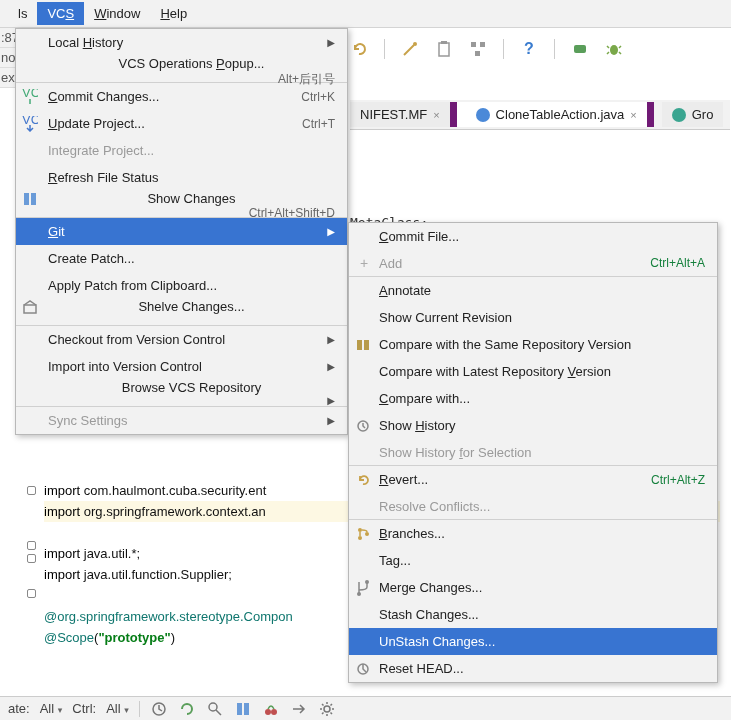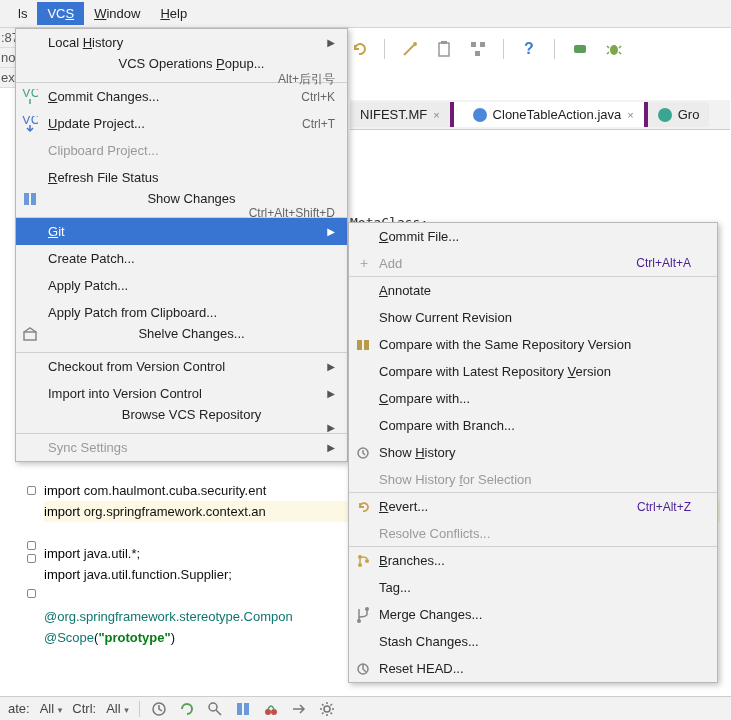--- a/index.html
+++ b/index.html
@@ -10,21 +10,21 @@
   .menubar-item.active { background: #3874d1; color: #fff; }
   .underline { text-decoration: underline; }
 
   .left-strip { position: absolute; left: 0; top: 28px; width: 15px; height: 60px; font-size: 11px; color: #555; background:#f2f2f2;}
   .left-strip div{ padding:2px 0 2px 1px; border-bottom:1px solid #ddd;}
 
   .toolbar { position: absolute; left: 350px; top: 32px; height: 34px; display: flex; align-items: center; gap: 16px; }
   .tico { width: 18px; height: 18px; display:inline-block; }
 
   .tabs { position: absolute; left: 350px; top: 100px; display: flex; align-items: center; height: 30px; border-bottom: 1px solid #ccc; width: 380px; background:#f2f2f2;}
-  .tab { padding: 5px 10px; border-right: 4px solid #701a75; display: flex; align-items: center; gap: 6px; background: #ececec; }
+  .tab { padding: 5px 10px; border-right: 7px solid #701a75; display: flex; align-items: center; gap: 6px; background: #ececec; }
   .tab.active { background: #fff; padding-left: 19px; }
   .tab .x { color: #888; font-size: 11px; }
   .cico { width:14px; height:14px; border-radius:50%; display:inline-block; }
   .ci-blue { background:#4b89d8; }
   .ci-teal { background:#3aa590; }
 
   .code-fragment { position: absolute; left: 350px; top: 215px; font-family: Consolas, monospace; font-size: 13px; color:#333;}
   .code-editor { position: absolute; left: 20px; top: 480px; width: 700px; font-family: Consolas, monospace; font-size:13px; color:#111; line-height:21px;}
   .gutter-box { position:absolute; left:27px; top:480px; width:10px; display:flex; flex-direction:column; gap:1px;}
   .gut { width:9px; height:9px; border:1px solid #888; border-radius:2px; background:#fff;}
@@ -36,25 +36,25 @@
   .drow { display: flex; align-items: center; height: 27px; padding: 0 12px 0 32px; position: relative; }
   .drow.sep-after { border-bottom: 1px solid #d0d0d0; flex-direction: column; }
   .drow.disabled { color: #9a9a9a; }
   .drow.highlight { background: #3874d1; color: #fff; }
   .drow .shortcut { margin-left: auto; color: #666; font-size: 12px; }
   .drow .chev { margin-left: auto; font-size: 10px; color:#555;}
   .drow.highlight .chev { color:#fff; }
   .drow .lefticon { position: absolute; left: 6px; width: 18px; text-align:center; }
 
   .submenu { position: absolute; left: 348px; top: 222px; width: 370px; background: #f2f2f2; border: 1px solid #b8b8b8; box-shadow: 2px 2px 6px rgba(0,0,0,0.25); }
-  .srow { display: flex; align-items: center; height: 27px; padding: 0 26px 0 30px; position: relative; }
+  .srow { display: flex; align-items: center; height: 27px; padding: 0 12px 0 30px; position: relative; }
   .srow.sep-after { border-bottom: 1px solid #d0d0d0; }
   .srow.disabled { color: #9a9a9a; }
   .srow.highlight { background: #3874d1; color: #fff; }
-  .srow .shortcut { margin-left: auto; color: #4c1d95; font-size:12px;}
+  .srow .shortcut { margin-left: auto; color: #15803d; font-size:12px;}
   .srow .lefticon { position: absolute; left: 6px; width:18px; text-align:center; color:#666;}
   .srow.disabled .lefticon { color:#bbb;}
 
   .status-bar { position:absolute; left:0; bottom:0; right:0; height:24px; border-top:1px solid #ccc; background:#f2f2f2; display:flex; align-items:center; padding:0 8px; font-size:12px; gap:10px; color:#444;}
   .status-bar .chev-sm { font-size:9px; color:#666;}
 
   svg { display:block; }
 </style>
 </head>
 <body>
@@ -118,21 +118,21 @@
 <div class="tabs">
   <div class="tab">
     <span>NIFEST.MF</span>
     <span class="x">×</span>
   </div>
   <div class="tab active">
     <span class="cico ci-blue"></span>
     <span>CloneTableAction.java</span>
     <span class="x">×</span>
   </div>
-  <div class="tab" style="border-right:none;">
+  <div class="tab" style="border-right:none;margin-left:8px;">
     <span class="cico ci-teal"></span>
     <span>Gro</span>
   </div>
 </div>
 
 <div class="code-fragment">MetaClass;</div>
 
 <div class="gutter-box">
   <div style="height:2px;"></div>
   <div class="gut" style="margin-top:3px;"></div>
@@ -179,44 +179,41 @@
       <span class="lefticon">
         <svg width="16" height="16">
           <text x="0" y="8" font-size="7" fill="#47c">VCS</text>
           <path d="M8 9 V15 M5 12 L8 15 L11 12" stroke="#47c" stroke-width="1.5" fill="none"></path>
         </svg>
       </span>
       <span><span class="underline">U</span>pdate Project...</span>
       <span class="shortcut">Ctrl+T</span>
     </div>
     <div class="drow disabled">
-      <span>Clipboard Project...</span>
+      <span>Integrate Project...</span>
     </div>
     <div class="drow">
       <span><span class="underline">R</span>efresh File Status</span>
     </div>
     <div class="drow sep-after">
       <span class="lefticon">
         <svg width="16" height="16">
           <rect x="2" y="2" width="5" height="12" fill="#6a9bd8"></rect>
           <rect x="9" y="2" width="5" height="12" fill="#6a9bd8"></rect>
         </svg>
       </span>
       <span>Show Changes</span>
       <span class="shortcut">Ctrl+Alt+Shift+D</span>
     </div>
     <div class="drow highlight">
       <span><span class="underline">G</span>it</span>
       <span class="chev">▶</span>
     </div>
     <div class="drow">
       <span>Create Patch...</span>
-    </div>
-    <div class="drow">
-      <span>Apply Patch...</span>
     </div>
     <div class="drow">
       <span>Apply Patch from Clipboard...</span>
     </div>
     <div class="drow sep-after">
       <span class="lefticon">
         <svg width="16" height="16">
           <rect x="2" y="6" width="12" height="8" fill="none" stroke="#888" stroke-width="1.5"></rect>
           <path d="M2 6 L8 2 L14 6" fill="none" stroke="#888" stroke-width="1.5"></path>
         </svg>
@@ -265,23 +262,20 @@
       </span>
       <span>Compare with the Same Repository Version</span>
     </div>
     <div class="srow">
       <span>Compare with Latest Repository <span class="underline">V</span>ersion</span>
     </div>
     <div class="srow">
       <span><span class="underline">C</span>ompare with...</span>
     </div>
     <div class="srow">
-      <span>Compare with Branch...</span>
-    </div>
-    <div class="srow">
       <span class="lefticon">
         <svg width="16" height="16">
           <circle cx="8" cy="8" r="5" fill="none" stroke="#888" stroke-width="1.5"></circle>
           <path d="M8 5 V8 L10 10" stroke="#888" fill="none" stroke-width="1.5"></path>
         </svg>
       </span>
       <span>Show <span class="underline">H</span>istory</span>
     </div>
     <div class="srow sep-after disabled">
       <span>Show History <span class="underline">f</span>or Selection</span>
@@ -318,20 +312,23 @@
         <svg width="16" height="16">
           <path d="M4 2 V14 M12 2 V7 Q12 10 4 10" stroke="#888" fill="none" stroke-width="1.5"></path>
           <circle cx="4" cy="14" r="2" fill="#888"></circle>
           <circle cx="12" cy="2" r="2" fill="#888"></circle>
         </svg>
       </span>
       <span>Merge Changes...</span>
     </div>
     <div class="srow">
       <span>Stash Changes...</span>
+    </div>
+    <div class="srow highlight">
+      <span>UnStash Changes...</span>
     </div>
     <div class="srow">
       <span class="lefticon">
         <svg width="16" height="16">
           <circle cx="8" cy="8" r="5" fill="none" stroke="#888" stroke-width="1.5"></circle>
           <path d="M8 3 L8 8 L11 11" stroke="#888" fill="none" stroke-width="1.5"></path>
         </svg>
       </span>
       <span>Reset HEAD...</span>
     </div>

